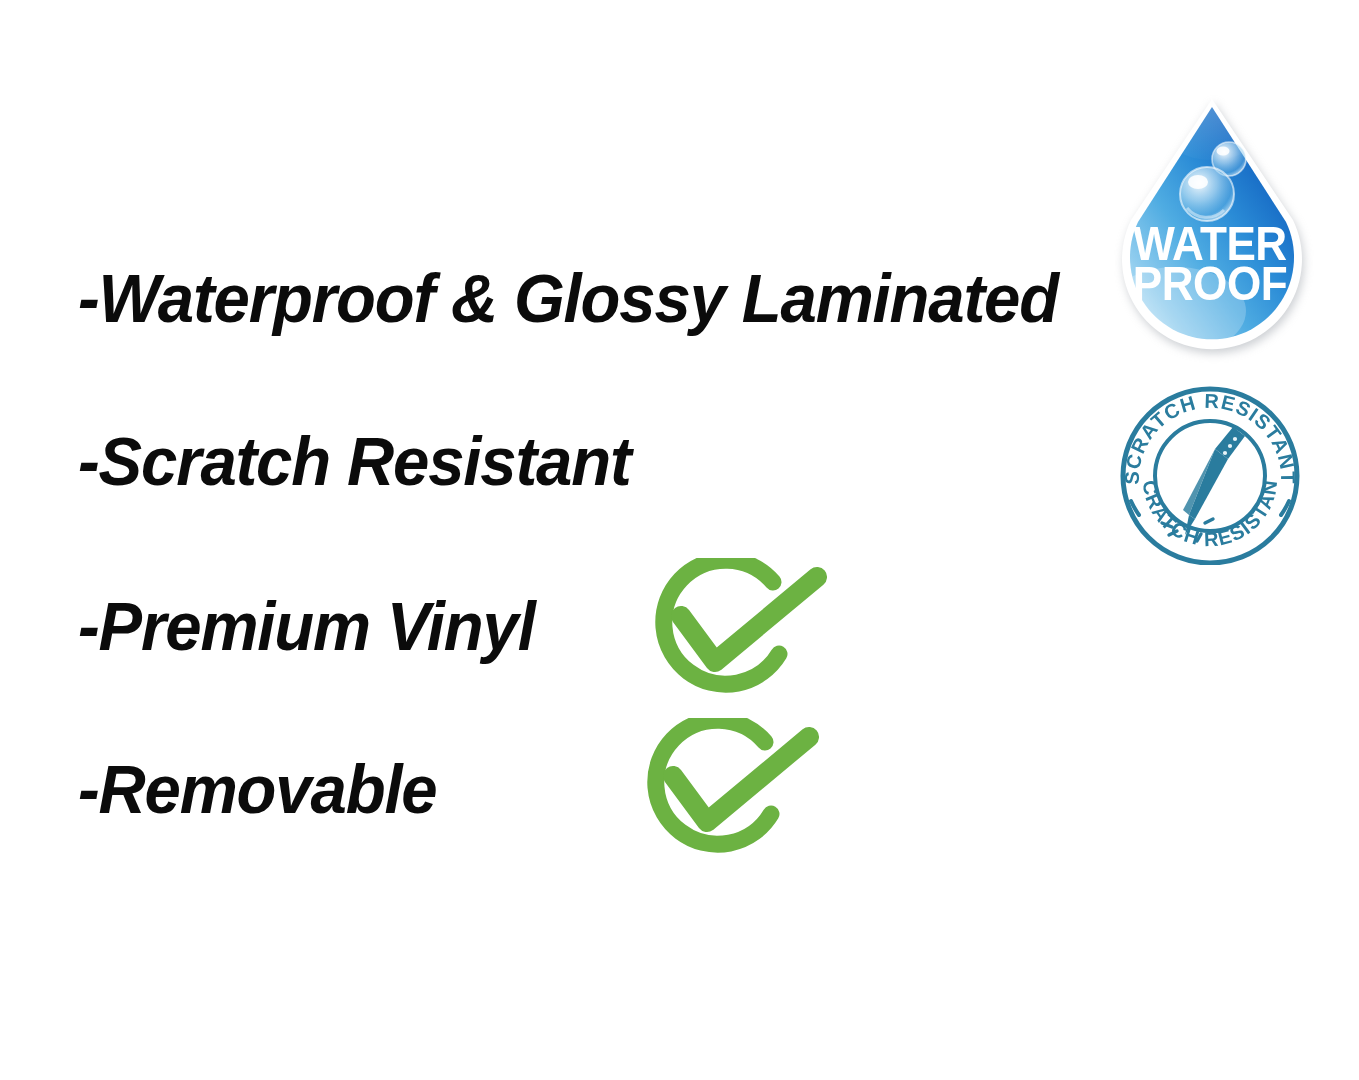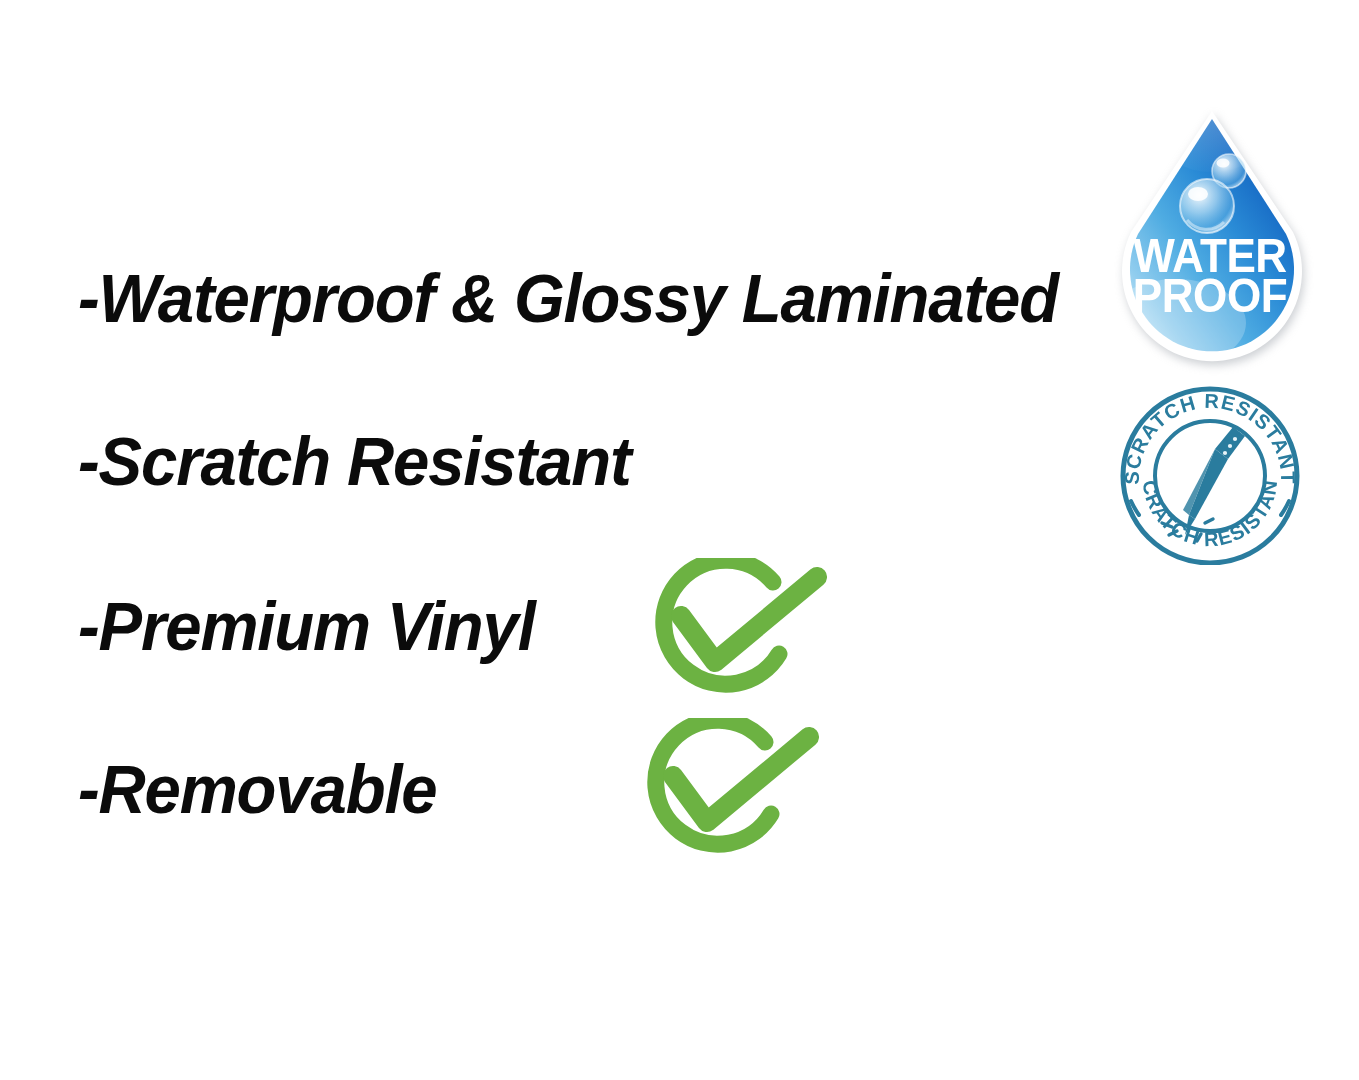--- a/index.html
+++ b/index.html
@@ -35,21 +35,21 @@
 
   #line-0 { top: 264px; }
   #line-1 { top: 427px; }
   #line-2 { top: 592px; }
   #line-3 { top: 755px; }
 
   
   #waterproof-badge {
     position: absolute;
     left: 1106px;
-    top: 108px;
+    top: 96px;
     width: 212px;
     height: 254px;
   }
   #waterproof-badge .drop-shadow-layer {
     position: absolute;
     inset: 0;
     filter: drop-shadow(2px 4px 5px rgba(120,130,140,0.38));
   }
   .drop-outline {
     position: absolute;

